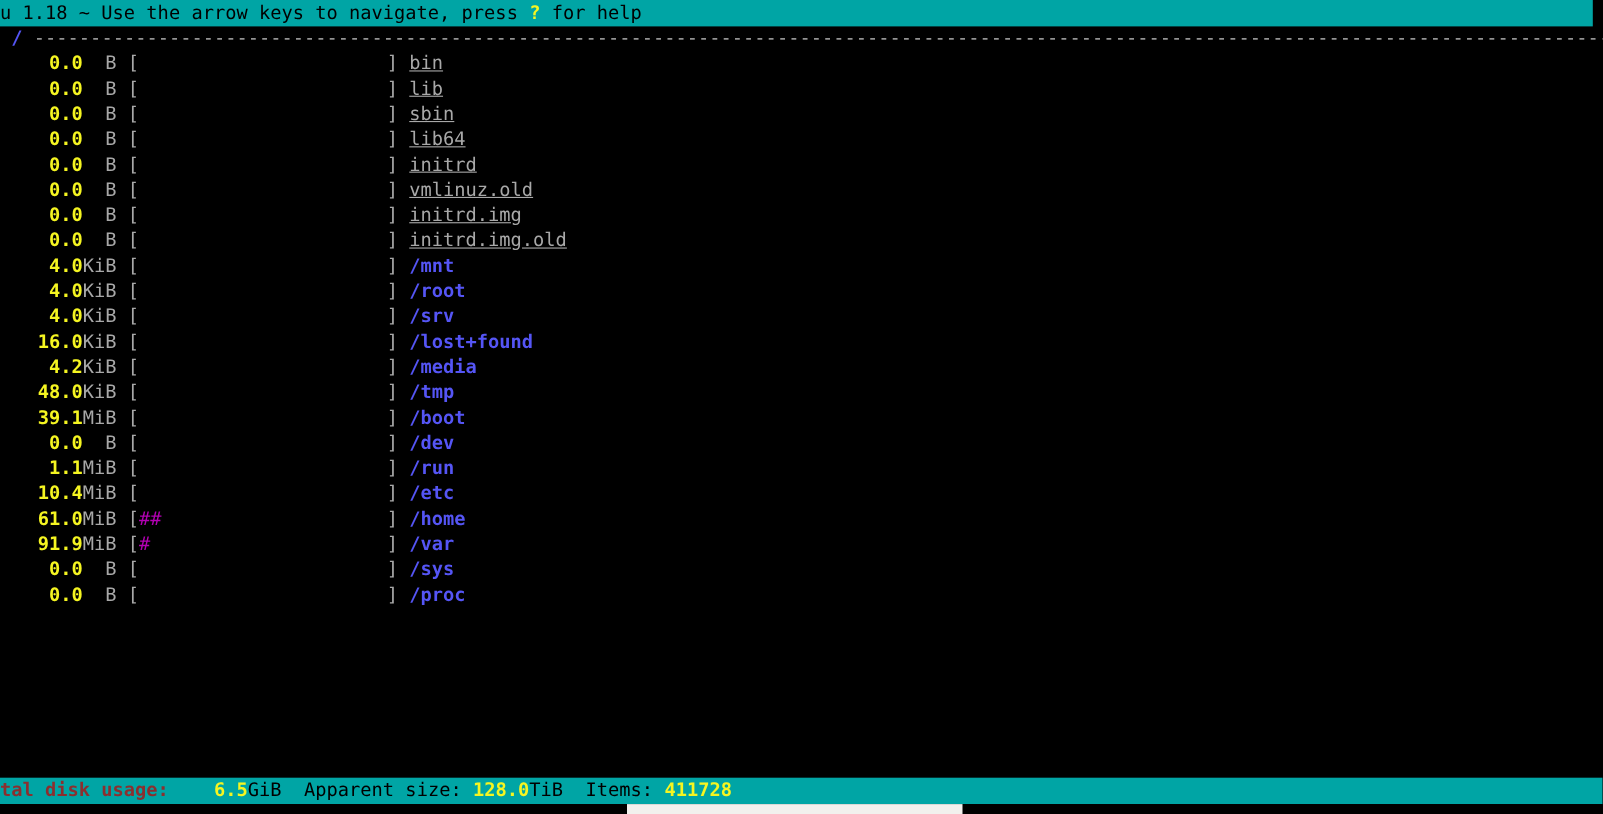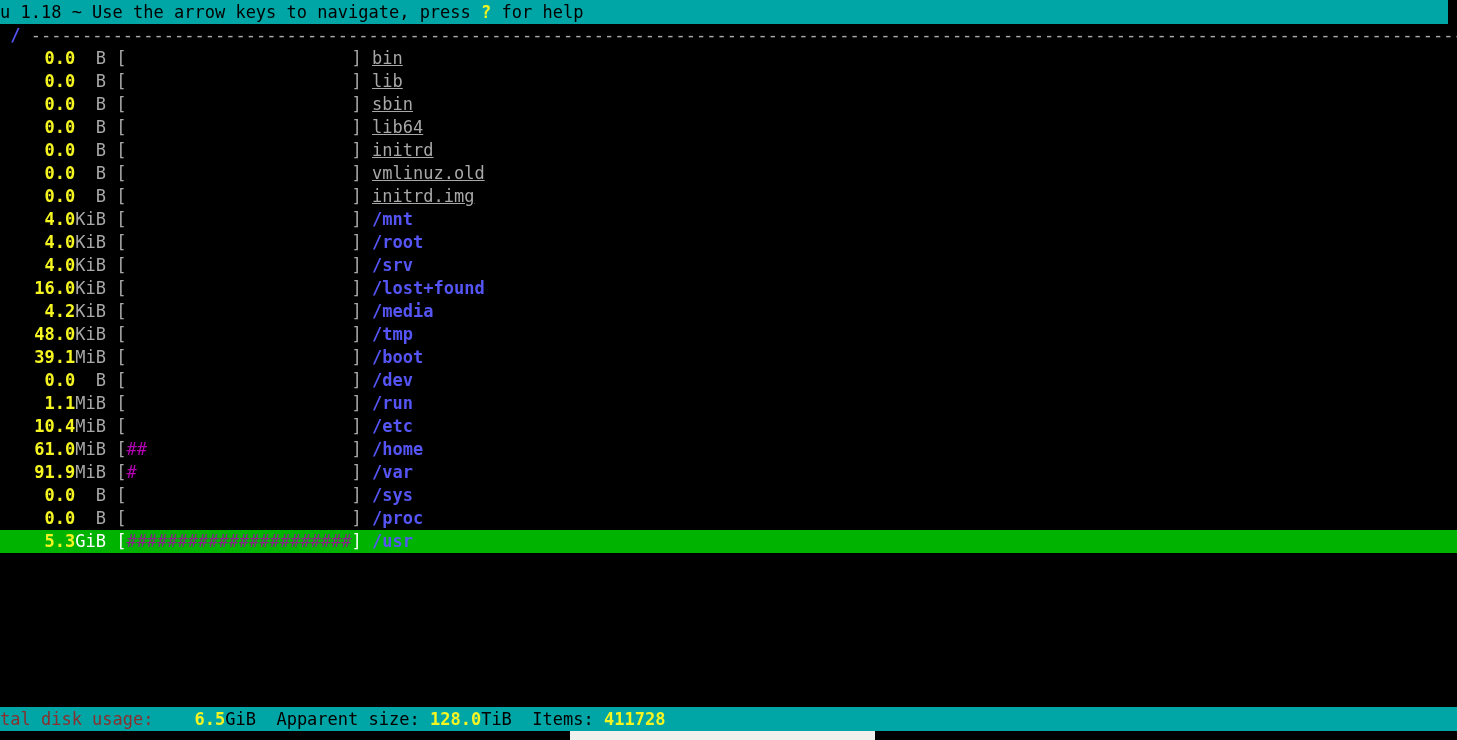--- a/index.html
+++ b/index.html
@@ -131,21 +131,21 @@
     height: 24px;
     background: #00a5a5;
     color: #000000;
     white-space: pre;
     line-height: 24px;
     font-size: 17px;
     overflow: hidden;
   }
   .statusbar .lbl-total {
     color: #8b2f2f;
-    font-weight: normal;
+    font-weight: bold;
   }
   .statusbar .num {
     color: #f5f521;
     font-weight: bold;
   }
 
   
   .scrollbar-track {
     position: absolute;
     left: 0;
@@ -174,35 +174,35 @@
 
   <div class="list">
 
   <div class="row"><span class="size">  0.0</span><span class="unit">  B </span><span class="bracket">[</span><span class="bar"></span><span>                      </span><span class="bracket">] </span><span class="name-file">bin</span></div>
       <div class="row"><span class="size">  0.0</span><span class="unit">  B </span><span class="bracket">[</span><span class="bar"></span><span>                      </span><span class="bracket">] </span><span class="name-file">lib</span></div>
       <div class="row"><span class="size">  0.0</span><span class="unit">  B </span><span class="bracket">[</span><span class="bar"></span><span>                      </span><span class="bracket">] </span><span class="name-file">sbin</span></div>
       <div class="row"><span class="size">  0.0</span><span class="unit">  B </span><span class="bracket">[</span><span class="bar"></span><span>                      </span><span class="bracket">] </span><span class="name-file">lib64</span></div>
       <div class="row"><span class="size">  0.0</span><span class="unit">  B </span><span class="bracket">[</span><span class="bar"></span><span>                      </span><span class="bracket">] </span><span class="name-file">initrd</span></div>
       <div class="row"><span class="size">  0.0</span><span class="unit">  B </span><span class="bracket">[</span><span class="bar"></span><span>                      </span><span class="bracket">] </span><span class="name-file">vmlinuz.old</span></div>
       <div class="row"><span class="size">  0.0</span><span class="unit">  B </span><span class="bracket">[</span><span class="bar"></span><span>                      </span><span class="bracket">] </span><span class="name-file">initrd.img</span></div>
+      <div class="row"><span class="size">  0.0</span><span class="unit">  B </span><span class="bracket">[</span><span class="bar"></span><span>                      </span><span class="bracket">] </span><span class="name-file">initrd.img.old</span></div>
       <div class="row"><span class="size">  4.0</span><span class="unit">KiB </span><span class="bracket">[</span><span class="bar"></span><span>                      </span><span class="bracket">] </span><span class="name-dir">/mnt</span></div>
       <div class="row"><span class="size">  4.0</span><span class="unit">KiB </span><span class="bracket">[</span><span class="bar"></span><span>                      </span><span class="bracket">] </span><span class="name-dir">/root</span></div>
       <div class="row"><span class="size">  4.0</span><span class="unit">KiB </span><span class="bracket">[</span><span class="bar"></span><span>                      </span><span class="bracket">] </span><span class="name-dir">/srv</span></div>
       <div class="row"><span class="size"> 16.0</span><span class="unit">KiB </span><span class="bracket">[</span><span class="bar"></span><span>                      </span><span class="bracket">] </span><span class="name-dir">/lost+found</span></div>
       <div class="row"><span class="size">  4.2</span><span class="unit">KiB </span><span class="bracket">[</span><span class="bar"></span><span>                      </span><span class="bracket">] </span><span class="name-dir">/media</span></div>
       <div class="row"><span class="size"> 48.0</span><span class="unit">KiB </span><span class="bracket">[</span><span class="bar"></span><span>                      </span><span class="bracket">] </span><span class="name-dir">/tmp</span></div>
       <div class="row"><span class="size"> 39.1</span><span class="unit">MiB </span><span class="bracket">[</span><span class="bar"></span><span>                      </span><span class="bracket">] </span><span class="name-dir">/boot</span></div>
       <div class="row"><span class="size">  0.0</span><span class="unit">  B </span><span class="bracket">[</span><span class="bar"></span><span>                      </span><span class="bracket">] </span><span class="name-dir">/dev</span></div>
       <div class="row"><span class="size">  1.1</span><span class="unit">MiB </span><span class="bracket">[</span><span class="bar"></span><span>                      </span><span class="bracket">] </span><span class="name-dir">/run</span></div>
       <div class="row"><span class="size"> 10.4</span><span class="unit">MiB </span><span class="bracket">[</span><span class="bar"></span><span>                      </span><span class="bracket">] </span><span class="name-dir">/etc</span></div>
       <div class="row"><span class="size"> 61.0</span><span class="unit">MiB </span><span class="bracket">[</span><span class="bar">##</span><span>                    </span><span class="bracket">] </span><span class="name-dir">/home</span></div>
       <div class="row"><span class="size"> 91.9</span><span class="unit">MiB </span><span class="bracket">[</span><span class="bar">#</span><span>                     </span><span class="bracket">] </span><span class="name-dir">/var</span></div>
       <div class="row"><span class="size">  0.0</span><span class="unit">  B </span><span class="bracket">[</span><span class="bar"></span><span>                      </span><span class="bracket">] </span><span class="name-dir">/sys</span></div>
       <div class="row"><span class="size">  0.0</span><span class="unit">  B </span><span class="bracket">[</span><span class="bar"></span><span>                      </span><span class="bracket">] </span><span class="name-dir">/proc</span></div>
-      <div class="row selected"><span class="size">  5.3</span><span class="unit">GiB </span><span class="bracket">[</span><span class="bar">######################</span><span></span><span class="bracket">] </span><span class="name-dir">/usr</span></div>
     </div>
 
   <div class="statusbar"><span class="lbl-total">tal disk usage:</span><span>    </span><span class="num">6.5</span><span>GiB</span><span>  </span><span>Apparent size:</span><span> </span><span class="num">128.0</span><span>TiB</span><span>  </span><span>Items:</span><span> </span><span class="num">411728</span></div>
 
   <div class="scrollbar-track">
     <div class="scrollbar-thumb" style="left: 570px; width: 305px;"></div>
   </div>
 
 </div>
 

